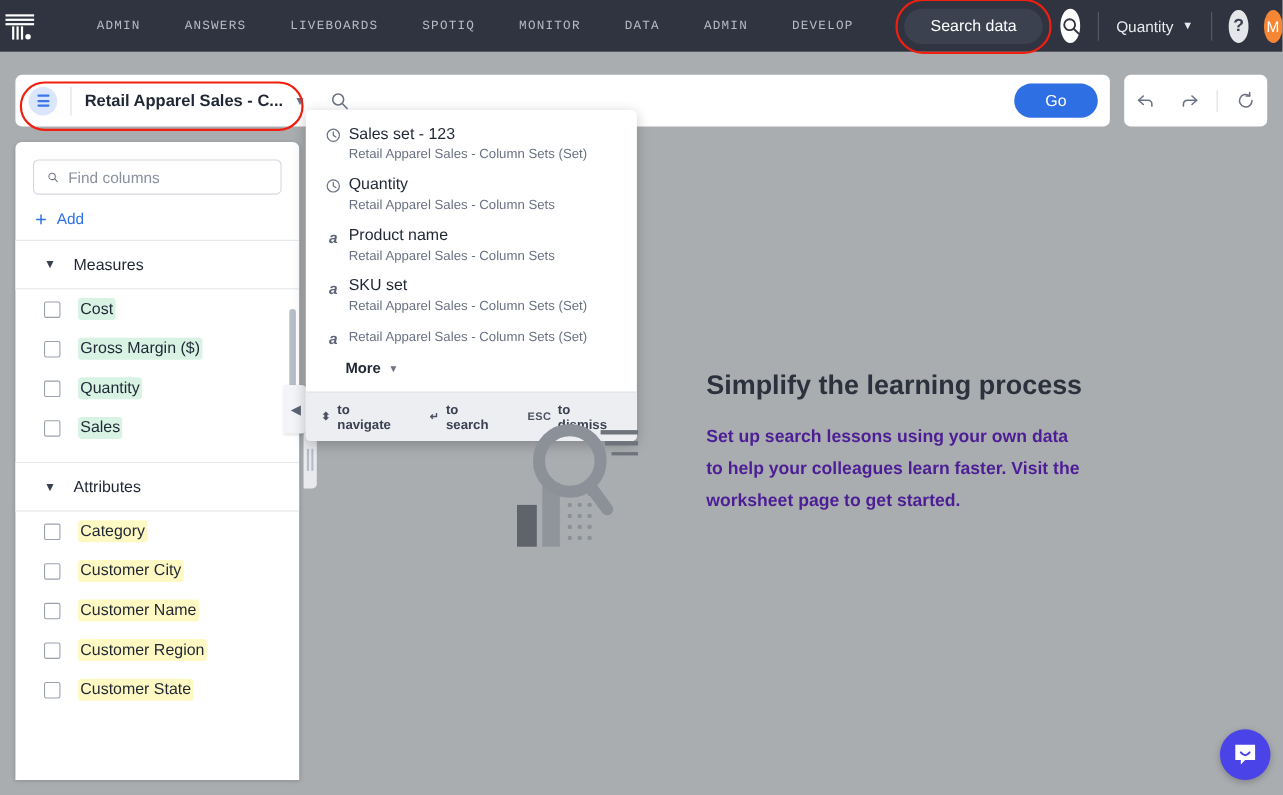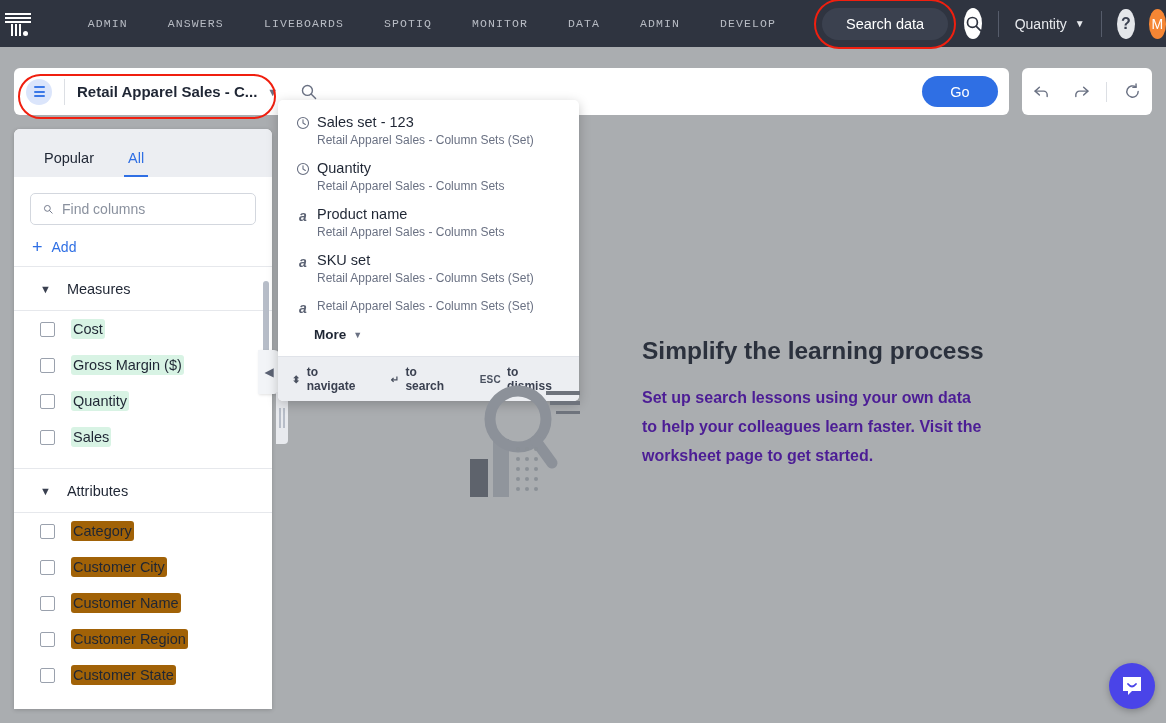--- a/index.html
+++ b/index.html
@@ -162,21 +162,21 @@
   .col-row {
     display: flex; align-items: center; padding: 8px 16px 8px 26px;
     cursor: pointer;
   }
   .cbox {
     width: 15px; height: 15px; border: 1.5px solid #9aa1ad;
     border-radius: 2px; margin-right: 16px; flex: none; background: #fff;
   }
   .pill { font-size: 14.5px; color: #1f2634; padding: 2px 2px; border-radius: 3px; }
   .pill.measure { background: #d8f3e4; }
-  .pill.attribute { background: #a16207; }
+  .pill.attribute { background: #fef9c3; }
   .panel-scroll-thumb {
     position: absolute; right: 3px; top: 152px;
     width: 6px; height: 78px; background: #b7bdc8; border-radius: 3px; cursor: pointer;
   }
   .resize-handle {
     position: absolute; left: 276px; top: 392px;
     width: 12px; height: 52px; background: #e8eaee;
     border-radius: 0 4px 4px 0;
     display: flex; align-items: center; justify-content: center;
     cursor: col-resize;
@@ -346,24 +346,20 @@
   <div class="tool-btn">
     <svg width="17" height="17" viewBox="0 0 24 24" fill="none" stroke="#6a7183" stroke-width="2">
       <path d="M20 12 a8 8 0 1 1 -3-6.2" stroke-linecap="round"></path>
       <path d="M17 1.5 V6 H12.5" stroke-linecap="round" stroke-linejoin="round"></path>
     </svg>
   </div>
 </div>
 
 <div class="left-panel">
 
-  <div class="tabs">
-    <div class="tab">Popular</div>
-    <div class="tab active">All</div>
-  </div>
 
   <div class="find-wrap">
     <div class="find-box">
       <svg width="14" height="14" viewBox="0 0 24 24" fill="none" stroke="#6a7183" stroke-width="2.2">
         <circle cx="10.5" cy="10.5" r="7"></circle>
           <line x1="16" y1="16" x2="22" y2="22" stroke-linecap="round"></line>
       </svg>
       <input class="find-input" type="text" placeholder="Find columns" style="">
     </div>
   </div>

